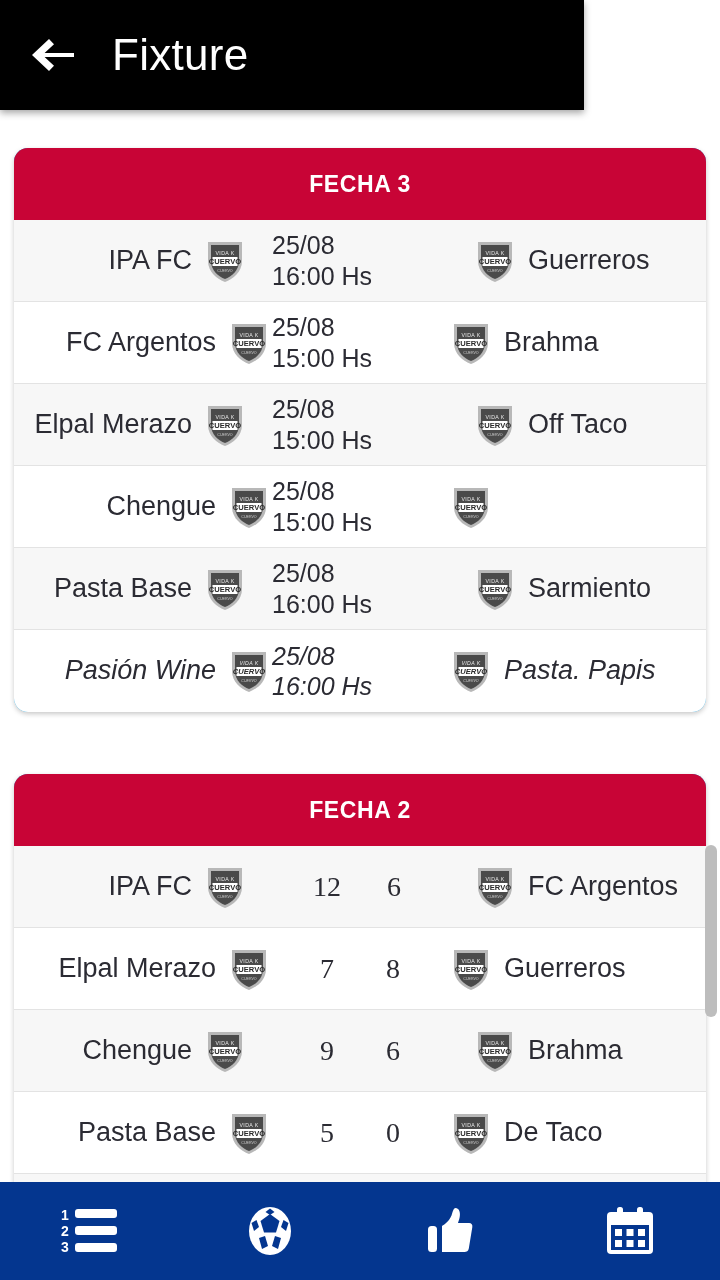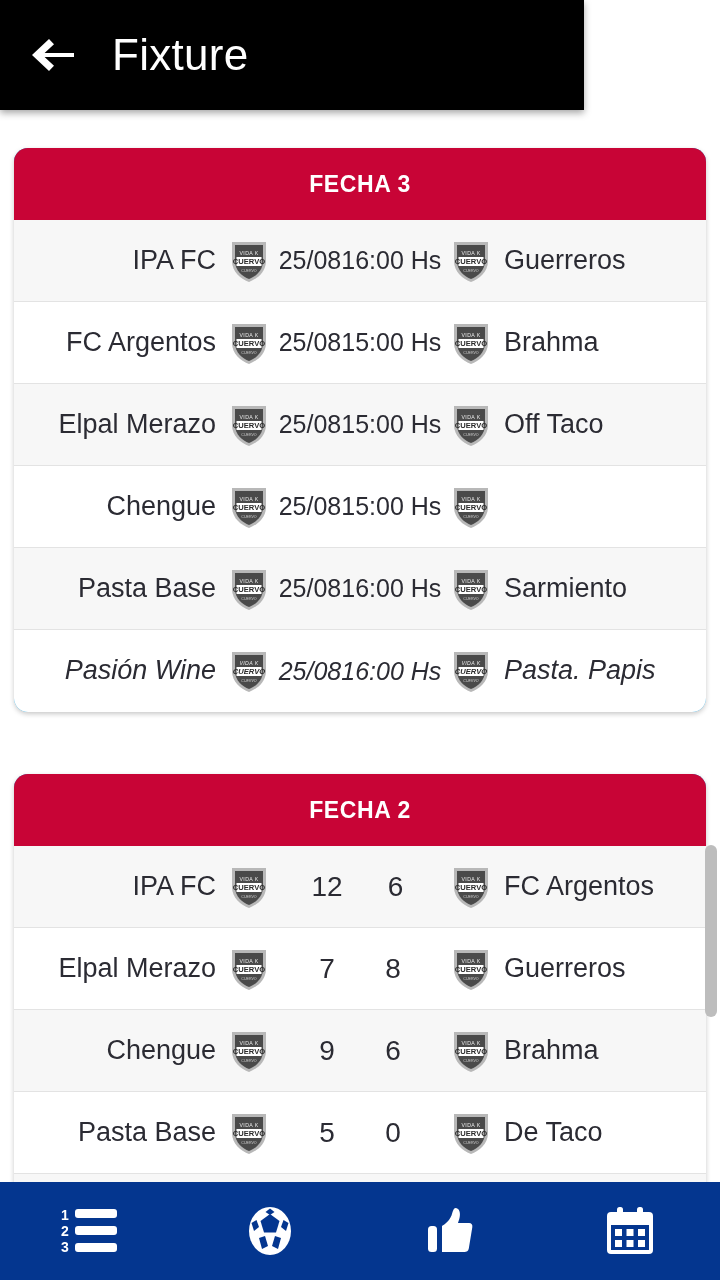--- a/index.html
+++ b/index.html
@@ -87,21 +87,21 @@
   }
 
   
   .match-row {
     display: flex;
     align-items: center;
     height: 82px;
     border-bottom: 1px solid #e3e3e3;
     background: #ffffff;
   }
-  .match-row.alt { background: #f7f7f7; }
+  .match-row.alt { background: #f7f7f7; gap: 24px; }
   .match-row:last-child { border-bottom: none; font-style: italic; }
 
   .team-left {
     flex: 1 1 0;
     display: flex;
     align-items: center;
     justify-content: flex-end;
     gap: 14px;
     padding-right: 4px;
     min-width: 0;
@@ -128,22 +128,22 @@
     width: 38px;
     height: 44px;
     position: relative;
   }
   .crest svg { display: block; }
 
   
   .mid {
     flex: 0 0 176px;
     display: flex;
-    flex-direction: row;
-    align-items: center;
+    flex-direction: column;
+    align-items: flex-start;
     justify-content: center;
     line-height: 1.22;
   }
   .mid-date, .mid-time {
     font-size: 25px;
     color: #2b2b33;
     text-align: center;
     white-space: nowrap;
   }
   .mid-score {
@@ -151,20 +151,21 @@
     display: flex;
     align-items: center;
     justify-content: center;
     gap: 40px;
   }
   .score-num {
     font-size: 28px;
     color: #2b2b33;
     min-width: 26px;
     text-align: center;
+    font-family: Liberation Serif, serif;
   }
 
   
   .scrollbar-track {
     position: absolute;
     top: 110px;
     right: 3px;
     width: 12px;
     height: 1072px;
     pointer-events: none;

